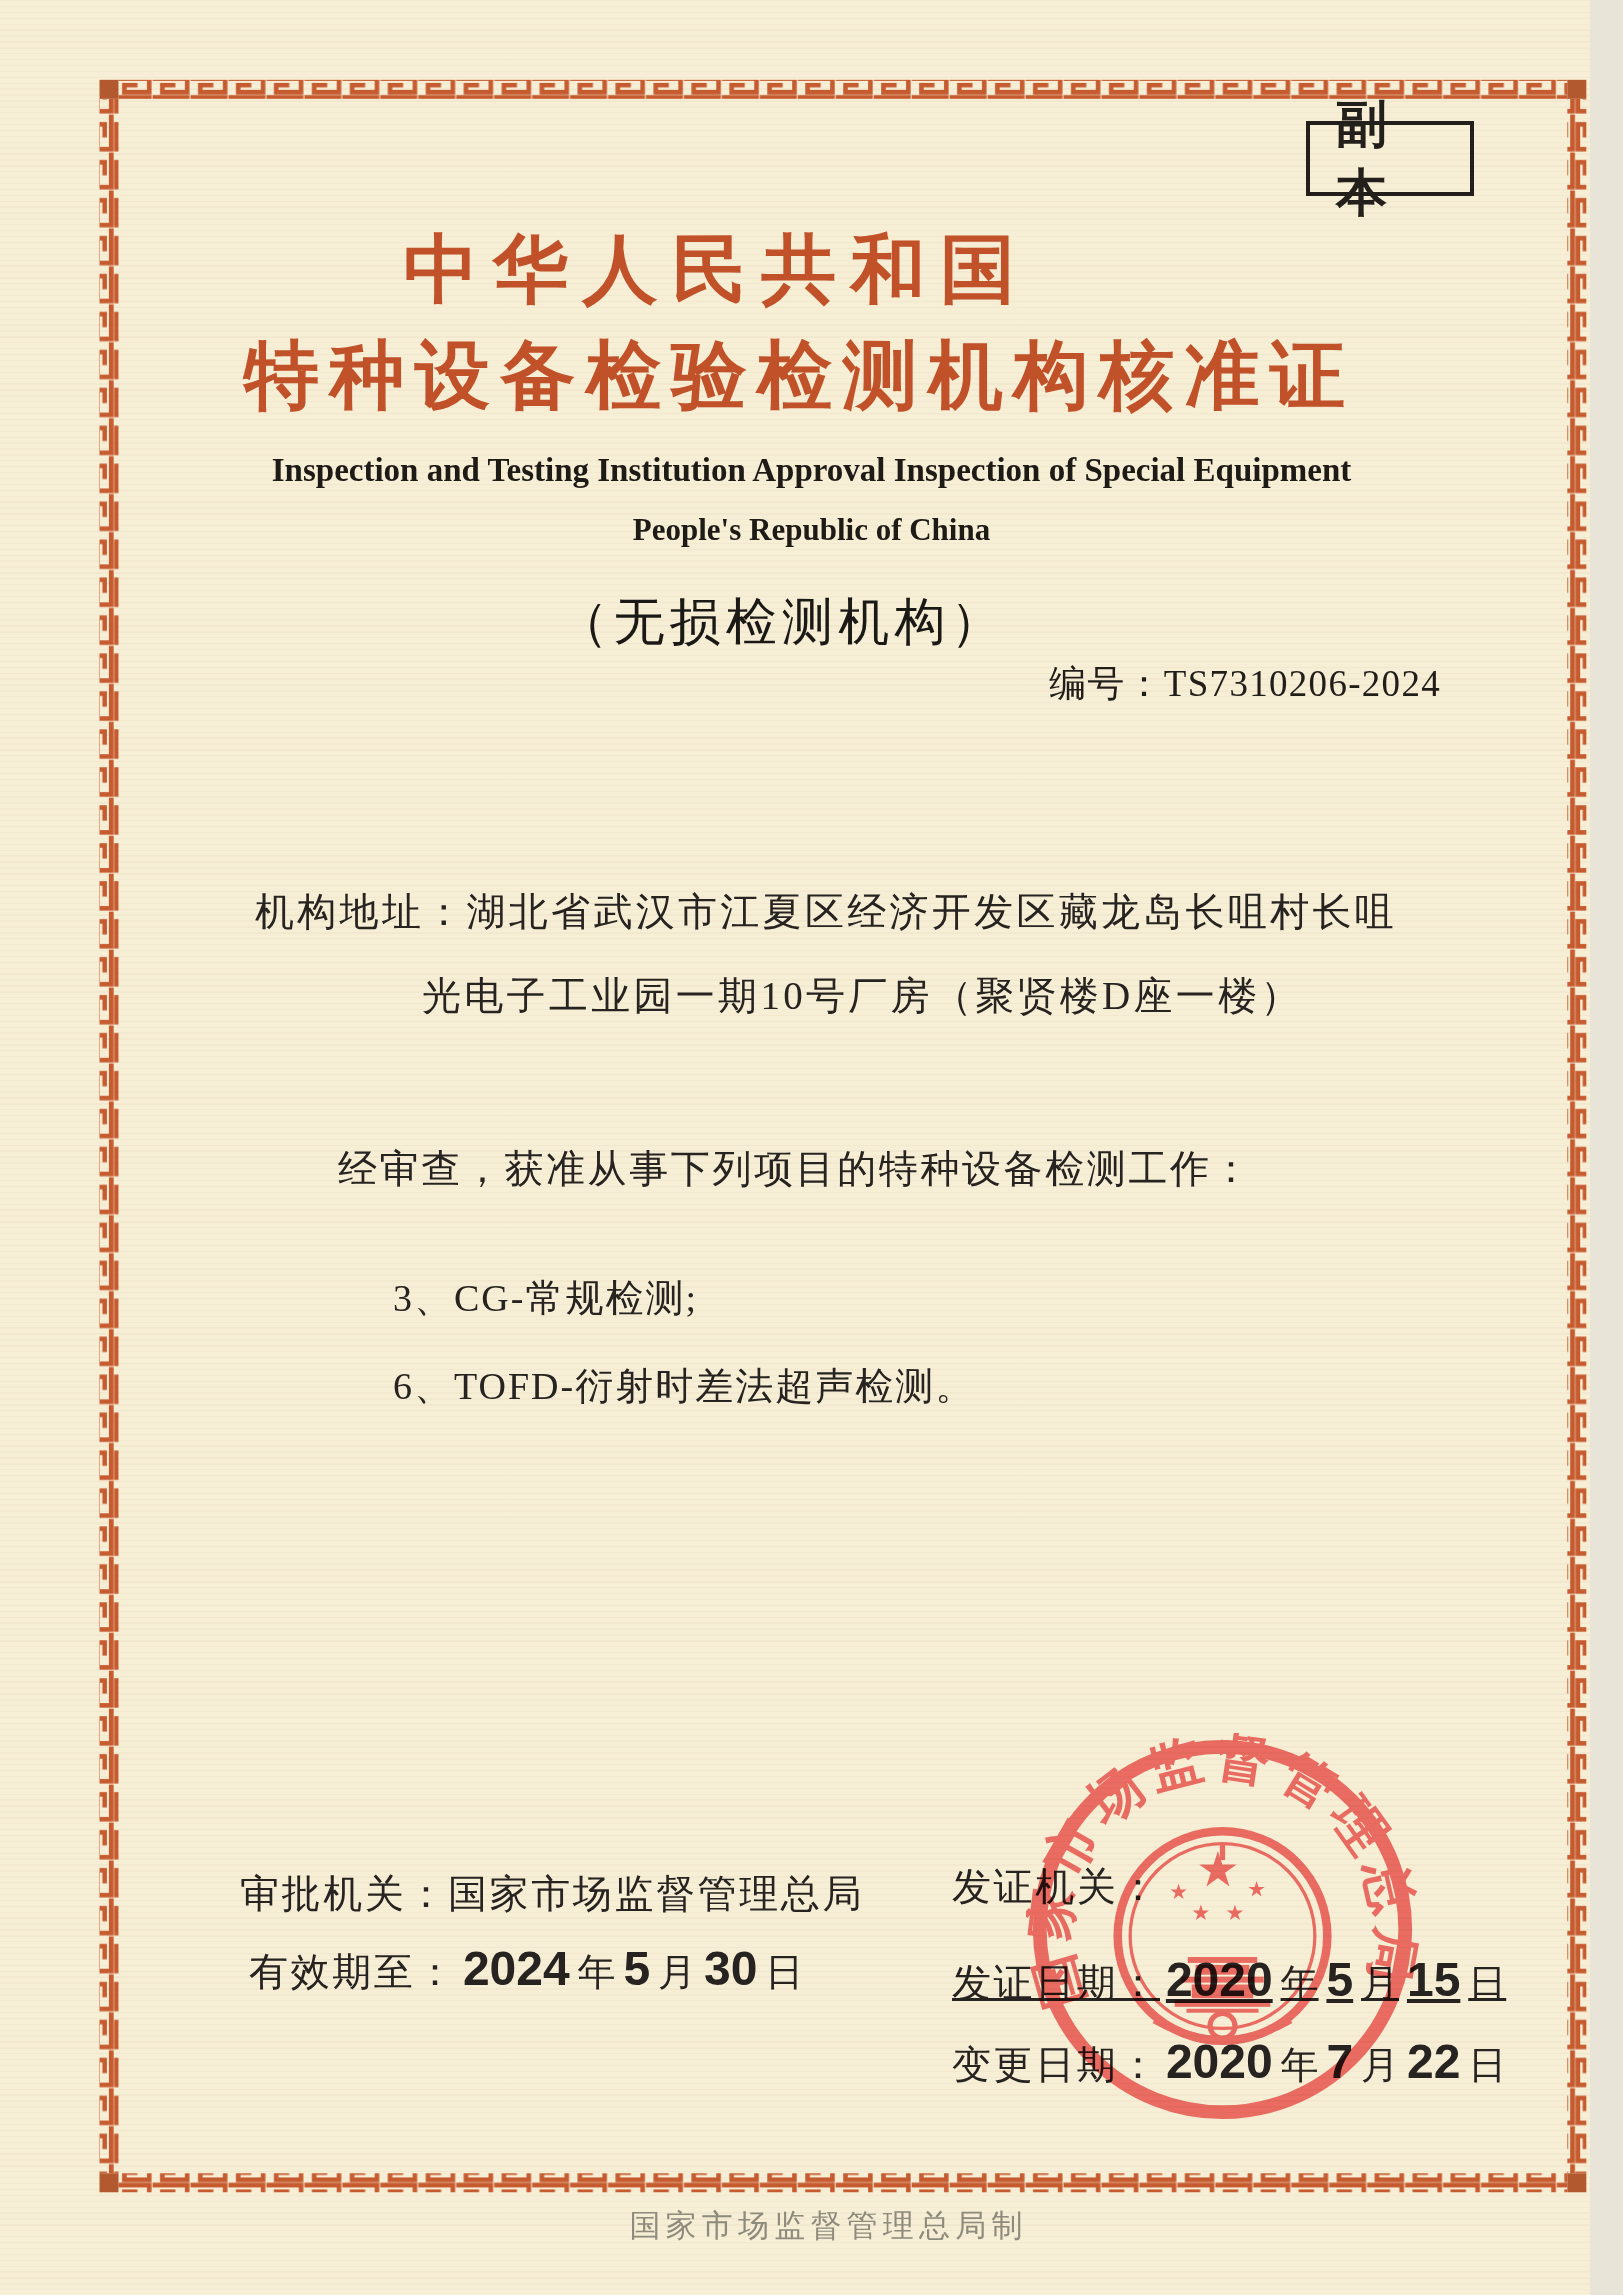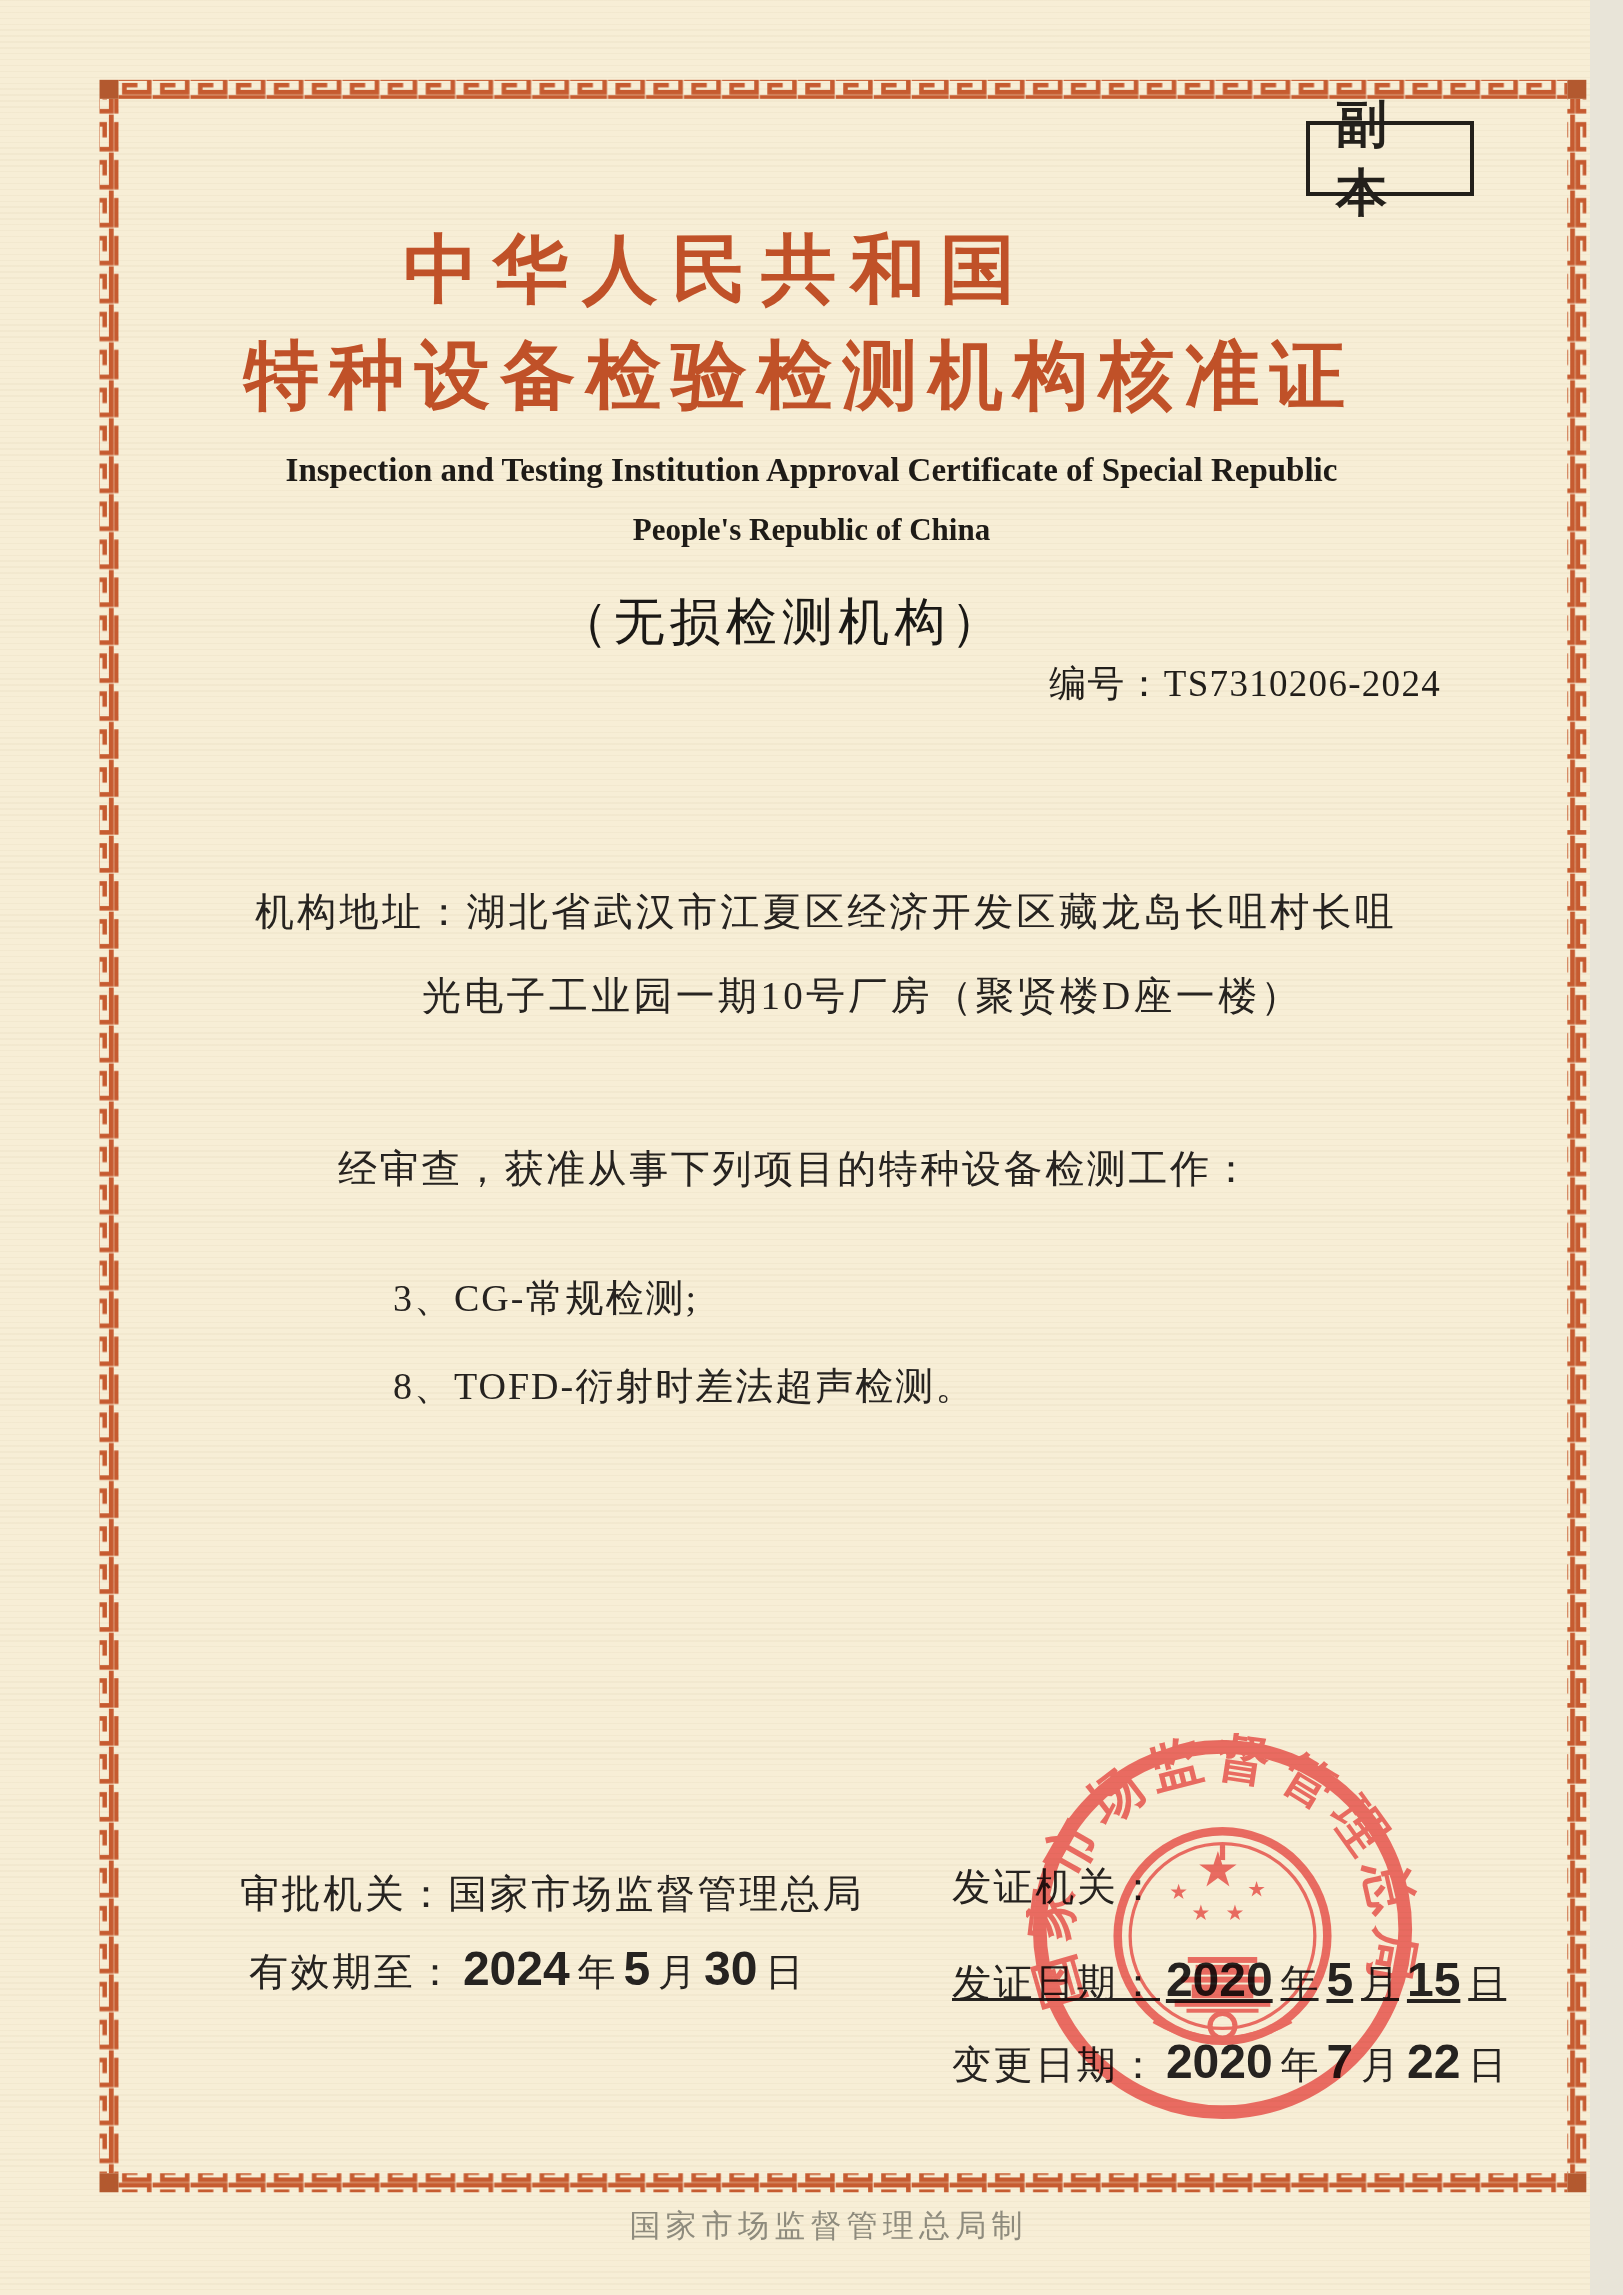--- a/index.html
+++ b/index.html
@@ -76,36 +76,36 @@
     <rect x="152" y="3321" width="29" height="29" fill="#b3592f"></rect>
     <rect x="2395" y="3321" width="29" height="29" fill="#b3592f"></rect>
   </svg>
 
   <div class="abs copy-stamp">
     <span>副本</span>
   </div>
 
   <div class="abs ctr t-cn1">中华人民共和国</div>
   <div class="abs ctr t-cn2">特种设备检验检测机构核准证</div>
-  <div class="abs ctr t-en1">Inspection and Testing Institution Approval Certificate of Special Republic</div>
+  <div class="abs ctr t-en1">Inspection and Testing Institution Approval Inspection of Special Equipment</div>
   <div class="abs ctr t-en2">People's Republic of China</div>
   <div class="abs ctr t-sub">（无损检测机构）</div>
 
   <div class="abs cert-no">
     <span>编号：</span><span>TS7310206-2024</span>
   </div>
 
   <div class="abs body-line ln-addr">
     <span>机构地址：</span><span>湖北省武汉市江夏区经济开发区藏龙岛长咀村长咀</span>
   </div>
   <div class="abs body-line ln-addr2">光电子工业园一期10号厂房（聚贤楼D座一楼）</div>
 
   <div class="abs body-line ln-intro">经审查，获准从事下列项目的特种设备检测工作：</div>
   <div class="abs body-line ln-item1">3、CG-常规检测;</div>
-  <div class="abs body-line ln-item2">8、TOFD-衍射时差法超声检测。</div>
+  <div class="abs body-line ln-item2">6、TOFD-衍射时差法超声检测。</div>
 
   <div class="abs frow row-appr">
     <span class="lbl">审批机关：</span>
       <span class="lbl">国家市场监督管理总局</span>
   </div>
   <div class="abs frow row-valid">
     <span class="lbl">有效期至：</span>
     <span class="num">2024</span>
     <span class="unit">年</span>
     <span class="num">5</span>

